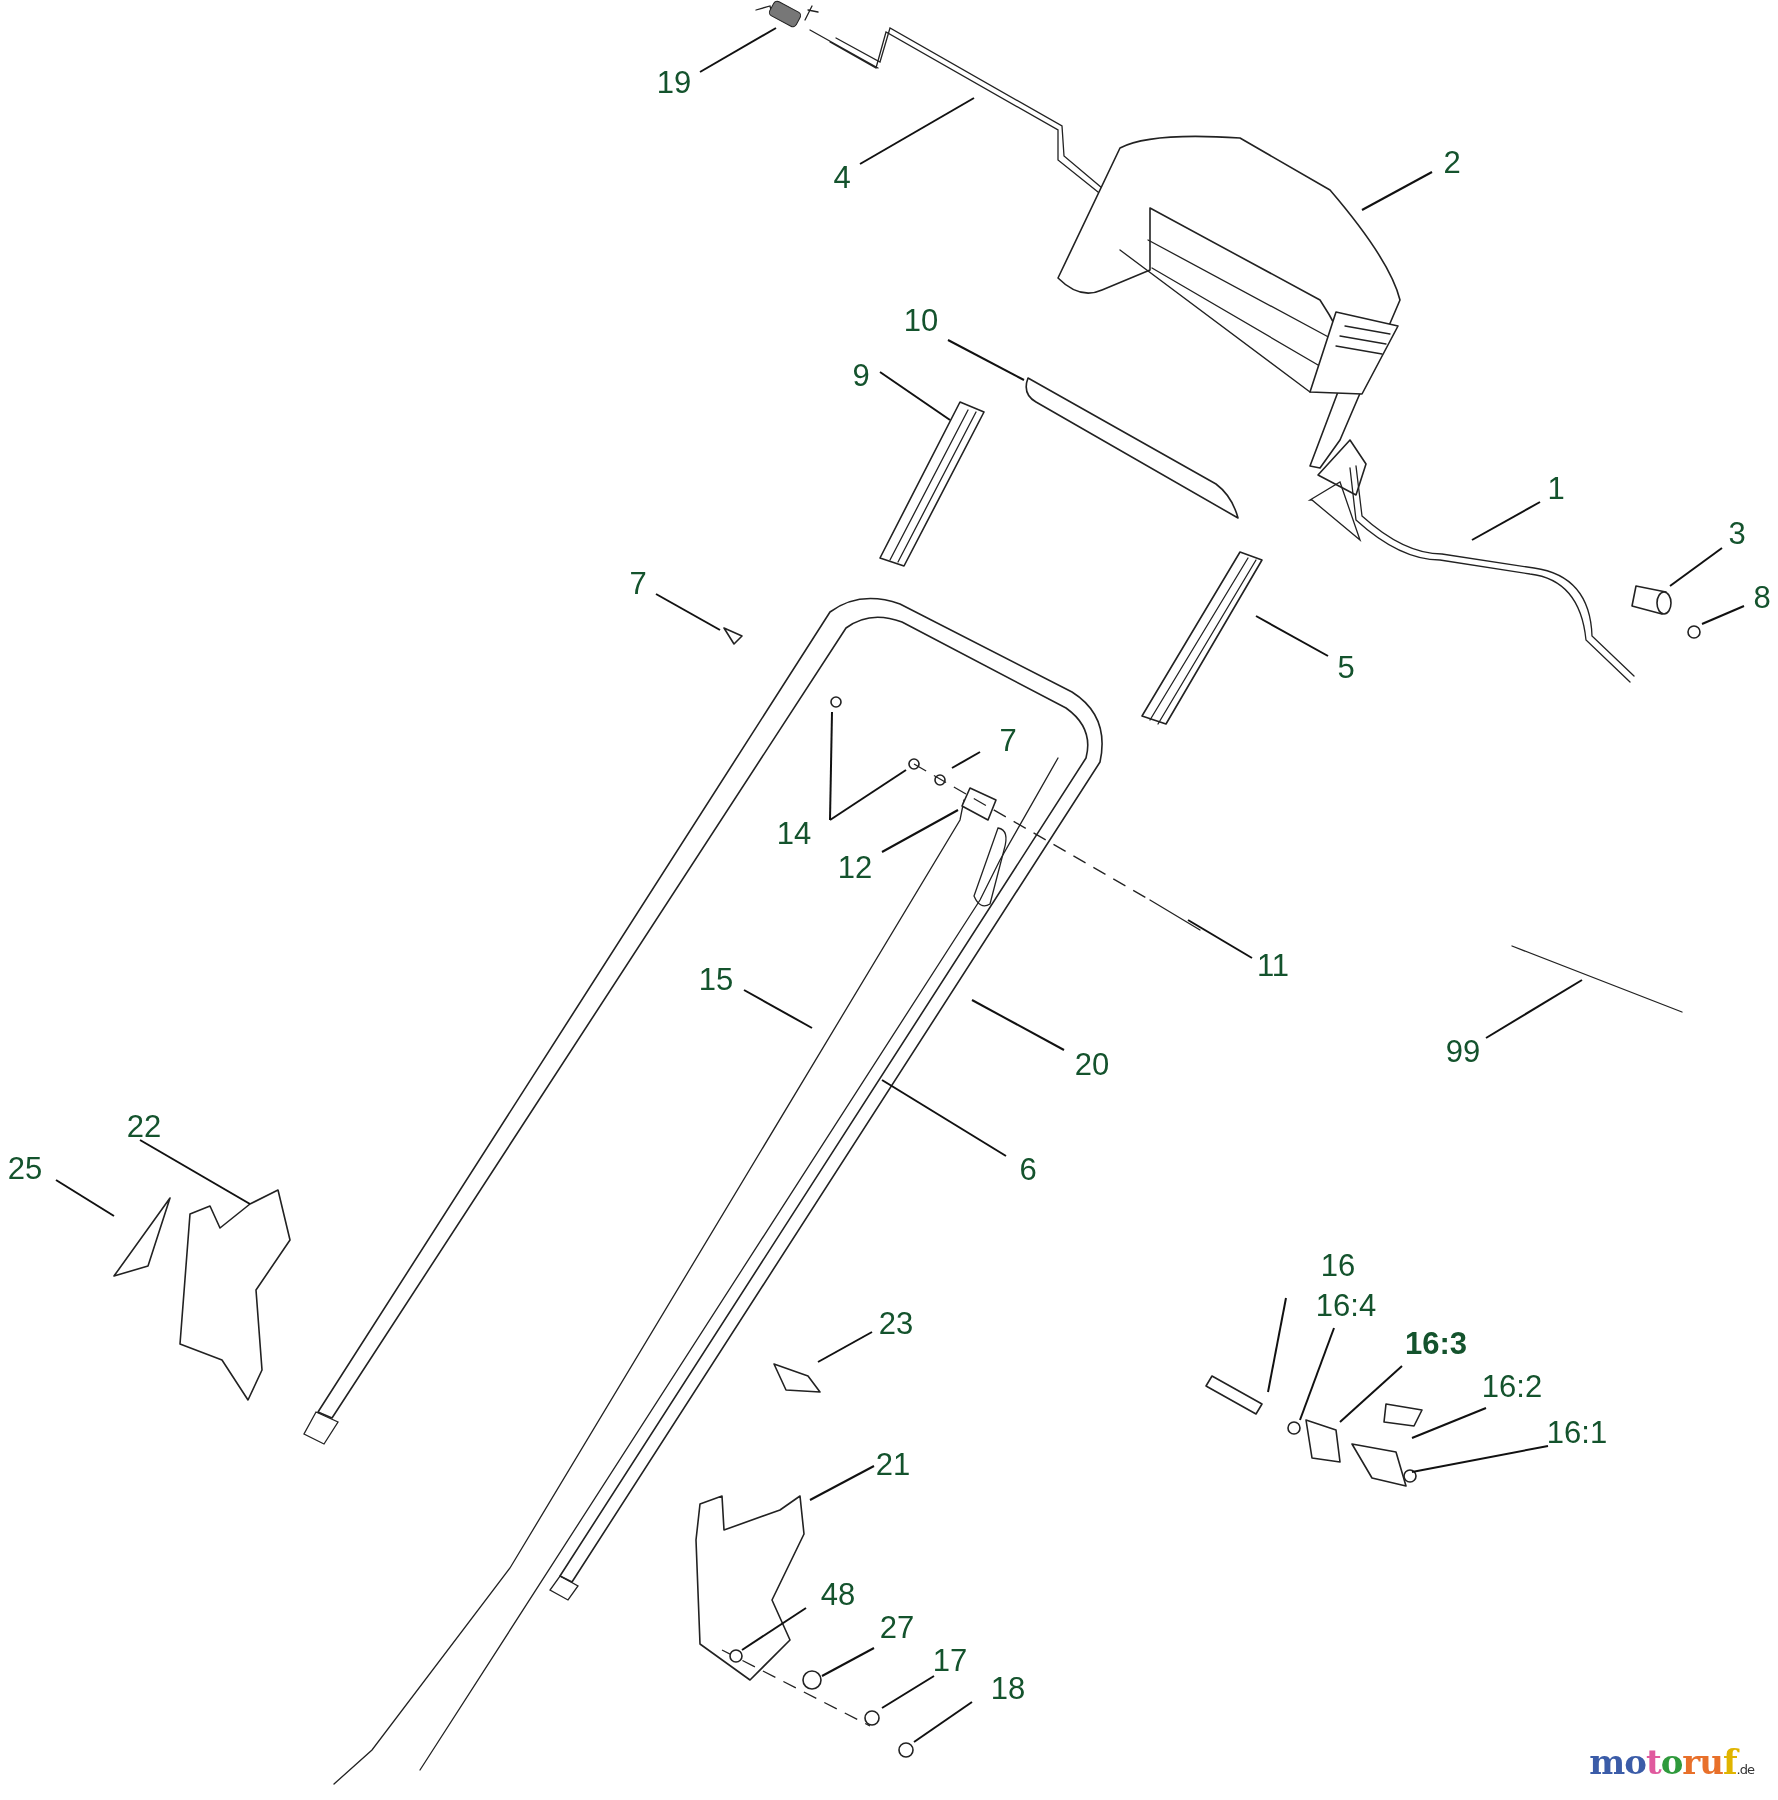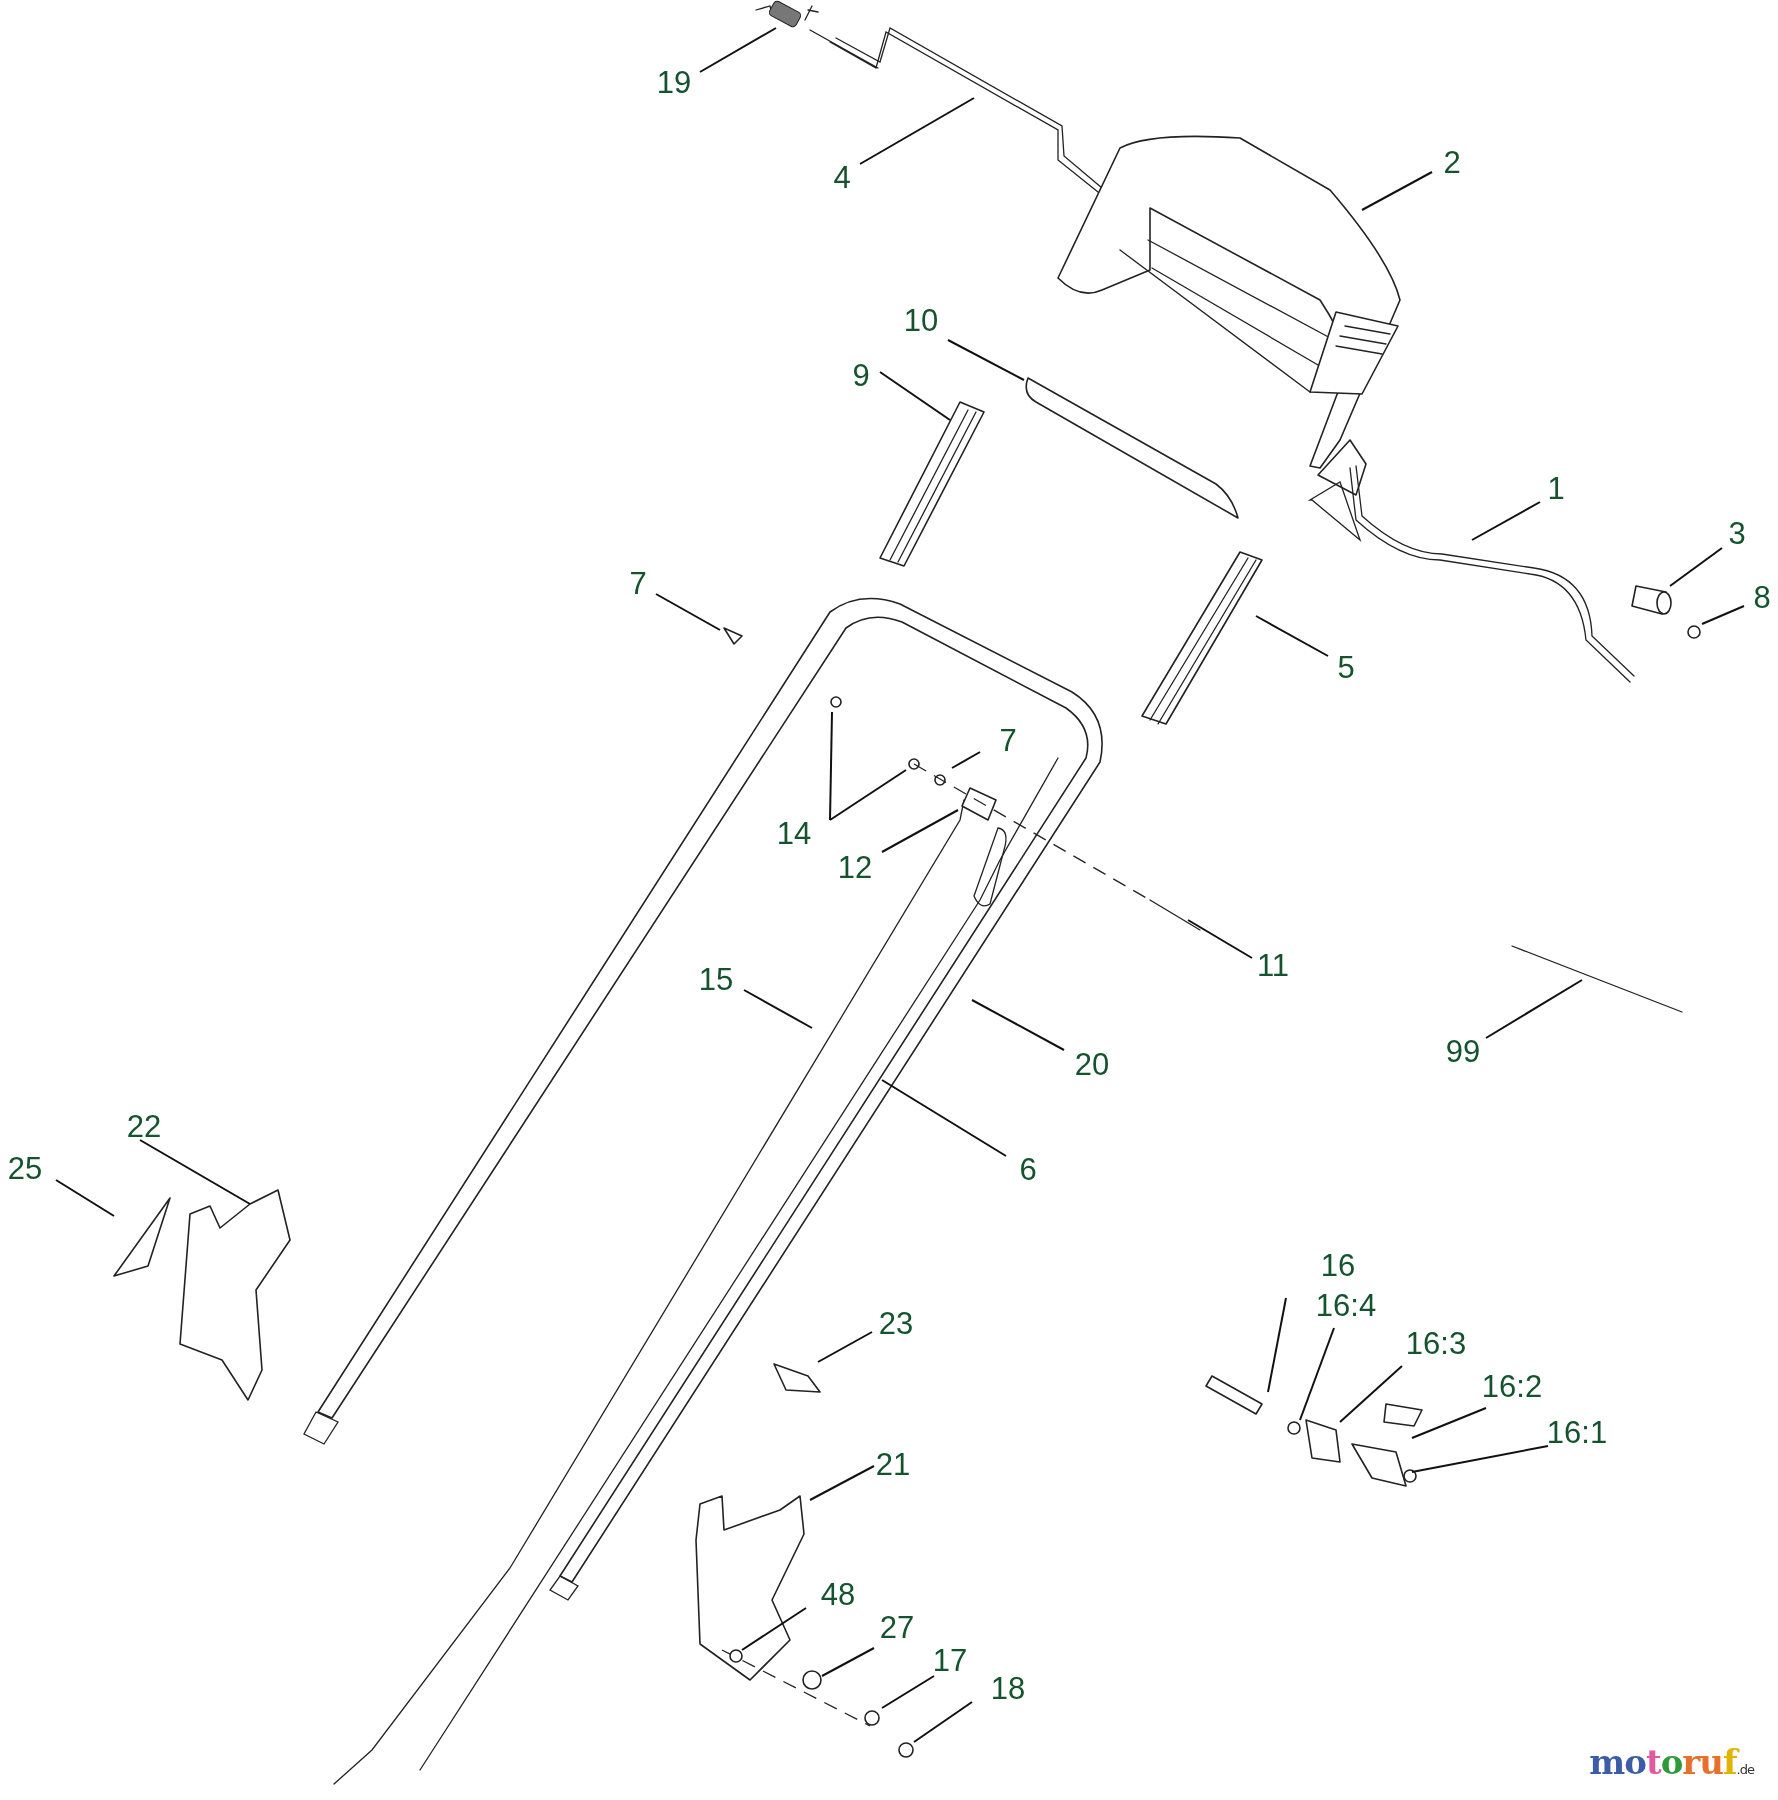--- a/index.html
+++ b/index.html
@@ -150,21 +150,21 @@
     <div class="lbl" style="left: 1762px; top: 597px;">8</div>
     <div class="lbl" style="left: 861px; top: 375px;">9</div>
     <div class="lbl" style="left: 921px; top: 320px;">10</div>
     <div class="lbl" style="left: 1273px; top: 965px;">11</div>
     <div class="lbl" style="left: 855px; top: 867px;">12</div>
     <div class="lbl" style="left: 1008px; top: 740px;">7</div>
     <div class="lbl" style="left: 794px; top: 833px;">14</div>
     <div class="lbl" style="left: 716px; top: 979px;">15</div>
     <div class="lbl" style="left: 1338px; top: 1265px;">16</div>
     <div class="lbl" style="left: 1346px; top: 1305px;">16:4</div>
-    <div class="lbl" style="left: 1436px; top: 1343px;">16:3</div>
+    <div class="lbl" style="left: 1436px; top: 1343px; font-weight: bold;">16:3</div>
     <div class="lbl" style="left: 1512px; top: 1386px;">16:2</div>
     <div class="lbl" style="left: 1577px; top: 1432px;">16:1</div>
     <div class="lbl" style="left: 950px; top: 1660px;">17</div>
     <div class="lbl" style="left: 1008px; top: 1688px;">18</div>
     <div class="lbl" style="left: 674px; top: 82px;">19</div>
     <div class="lbl" style="left: 1092px; top: 1064px;">20</div>
     <div class="lbl" style="left: 893px; top: 1464px;">21</div>
     <div class="lbl" style="left: 112px; top: 1126px; margin-left: 32px;">22</div>
     <div class="lbl" style="left: 896px; top: 1323px;">23</div>
     <div class="lbl" style="left: 25px; top: 1168px;">25</div>

